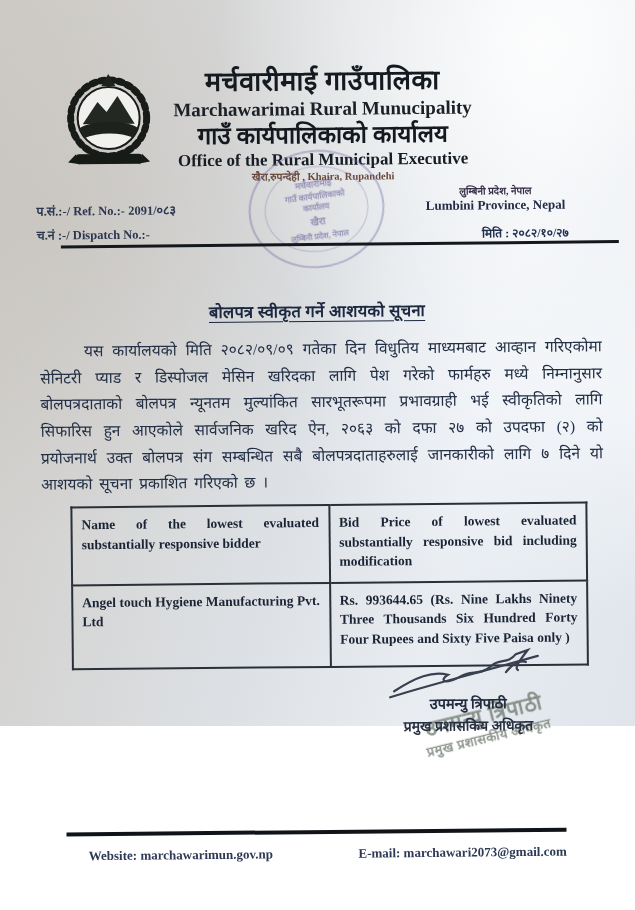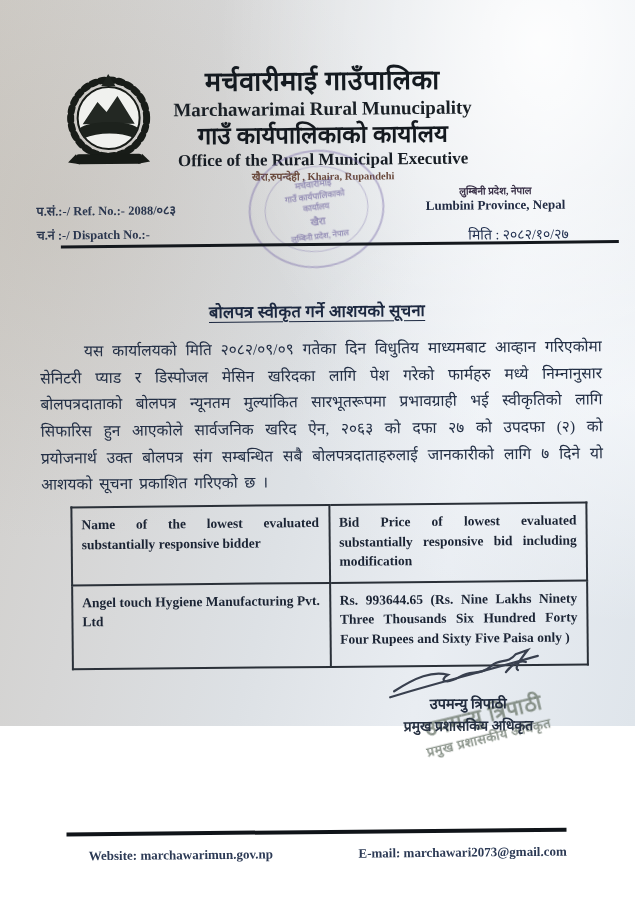--- a/index.html
+++ b/index.html
@@ -24,21 +24,21 @@
   .t-np2 { font-size:24px; font-weight:bold; color:#14191f; line-height:1.2; }
   .t-en2 { font-size:17px; font-weight:bold; color:#171d24; line-height:1.2; }
   .t-loc { font-size:10.5px; font-weight:bold; color:#6a4a3d; line-height:1.4; }
 
   .province { position:absolute; right:38px; top:185px; width:200px; text-align:center; }
   .prov-np { font-size:10px; font-weight:bold; color:#3a3148; }
   .prov-en { font-size:13px; font-weight:bold; color:#222c44; }
 
   .refs { position:absolute; left:38px; top:200px; font-weight:bold; color:#2b374f; }
   .refs .line { font-size:12.5px; margin-bottom:7px; }
-  .date-line { position:absolute; right:65px; top:226px; font-size:14px; font-weight:normal; color:#223050; }
+  .date-line { position:absolute; right:65px; top:226px; font-size:12px; font-weight:bold; color:#223050; }
 
   .rule-top { position:absolute; left:62px; top:243px; width:558px; height:3px; background:#14181d; z-index:3; }
 
   
   .round-stamp {
     position:absolute; left:250px; top:150px; width:136px; height:118px; z-index:2;
     border:2px solid rgba(116,102,165,.55); border-radius:50%;
     display:flex; flex-direction:column; align-items:center; justify-content:center;
     transform:rotate(-7deg); color:rgba(96,84,150,.75);
     filter:blur(.4px); opacity:.75; text-align:center;
@@ -117,21 +117,21 @@
     </div>
 
     <div class="province">
       <div class="prov-np">लुम्बिनी प्रदेश, नेपाल</div>
       <div class="prov-en">Lumbini Province, Nepal</div>
     </div>
 
     <div class="refs">
       <div class="line">
         <span>प.सं.:-/ Ref. No.:-</span>
-        <span>2088/०८३</span>
+        <span>2091/०८३</span>
       </div>
       <div class="line">
         <span>च.नं :-/ Dispatch No.:-</span>
       </div>
     </div>
 
     <div class="date-line">
       <span>मिति :</span>
       <span>२०८२/१०/२७</span>
     </div>

